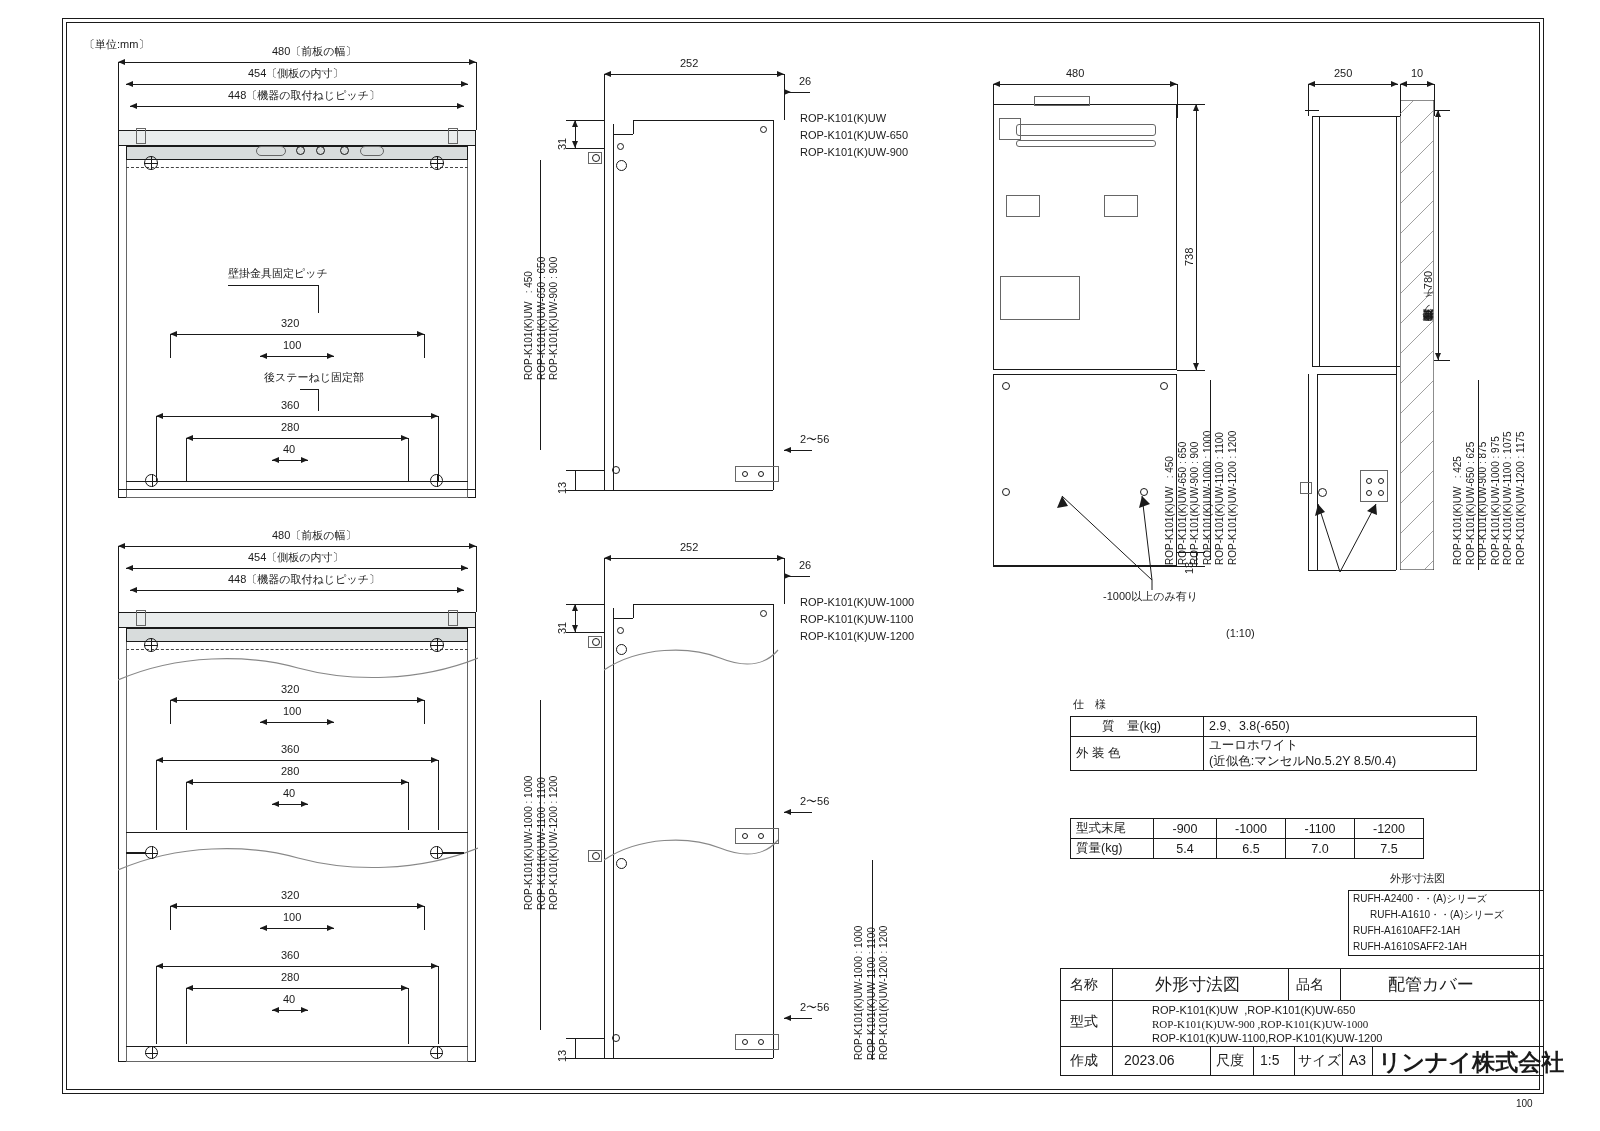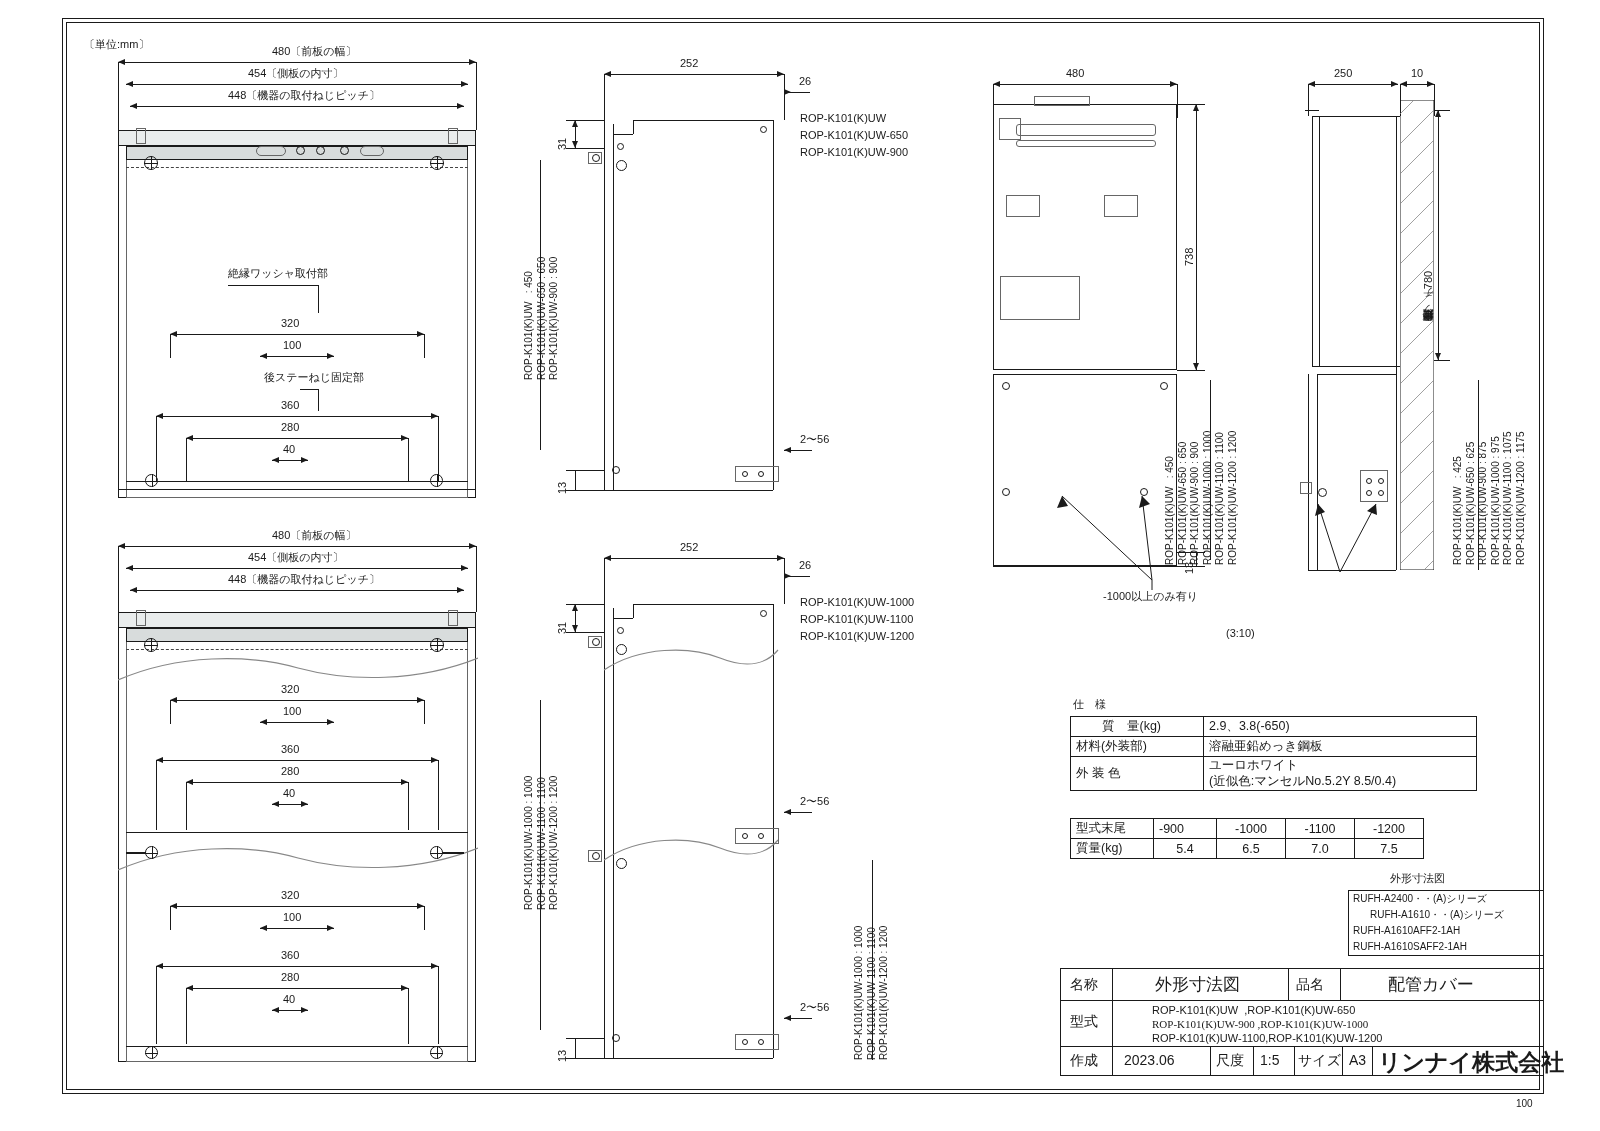--- a/index.html
+++ b/index.html
@@ -80,21 +80,21 @@
     <div class="cross" style="left:144px;top:156px;width:14px;height:14px;"></div>
     <div class="circ" style="left:144px;top:156px;width:14px;height:14px;"></div>
     <div class="cross" style="left:430px;top:156px;width:14px;height:14px;"></div>
     <div class="circ" style="left:430px;top:156px;width:14px;height:14px;"></div>
     <div class="circ" style="left:296px;top:146px;width:9px;height:9px;"></div>
     <div class="circ" style="left:316px;top:146px;width:9px;height:9px;"></div>
     <div class="circ" style="left:340px;top:146px;width:9px;height:9px;"></div>
     <div class="boxl" style="left:256px;top:146px;width:30px;height:10px;border-radius:5px;"></div>
     <div class="boxl" style="left:360px;top:146px;width:24px;height:10px;border-radius:5px;"></div>
 
-    <div class="t sm" style="left:228px;top:267px;">絶縁ワッシャ取付部</div>
+    <div class="t sm" style="left:228px;top:267px;">壁掛金具固定ピッチ</div>
     <div class="ln h" style="left:228px;top:285px;width:90px;"></div>
     <div class="ln v" style="left:318px;top:285px;height:28px;"></div>
 
     <div class="t sm" style="left:264px;top:371px;">後ステーねじ固定部</div>
     <div class="ln h" style="left:300px;top:389px;width:18px;"></div>
     <div class="ln v" style="left:318px;top:389px;height:22px;"></div>
 
     <div class="ln h" style="left:170px;top:334px;width:254px;"></div>
     <div class="arrL" style="left:170px;top:331px;"></div>
     <div class="arrR" style="left:417px;top:331px;"></div>
@@ -417,21 +417,21 @@
 ROP-K101(K)UW-1200 : 1200</div>
 
     <svg style="position:absolute;left:1020px;top:480px;width:140px;height:110px;">
       <path d="M132,100 L42,16" stroke="#1a1a1a" stroke-width="1" fill="none"></path>
       <path d="M42,16 l6,10 l-11,2 z" fill="#1a1a1a"></path>
       <path d="M132,100 L122,16" stroke="#1a1a1a" stroke-width="1" fill="none"></path>
       <path d="M122,16 l8,8 l-11,4 z" fill="#1a1a1a"></path>
       <path d="M132,100 L132,112" stroke="#1a1a1a" stroke-width="1" fill="none"></path>
     </svg>
     <div class="t sm" style="left:1103px;top:590px;">-1000以上のみ有り</div>
-    <div class="t sm" style="left:1226px;top:627px;">(3:10)</div>
+    <div class="t sm" style="left:1226px;top:627px;">(1:10)</div>
   </div>
 
   <div>
     <div class="ln h" style="left:1308px;top:84px;width:90px;"></div>
     <div class="arrL" style="left:1308px;top:81px;"></div>
     <div class="arrR" style="left:1391px;top:81px;"></div>
     <div class="t sm" style="left:1334px;top:67px;">250</div>
     <div class="ln h" style="left:1400px;top:84px;width:34px;"></div>
     <div class="arrL" style="left:1400px;top:81px;"></div>
     <div class="arrR" style="left:1427px;top:81px;"></div>
@@ -507,37 +507,33 @@
 
   <div>
     <div class="t sm" style="left:1073px;top:698px;">仕　様</div>
     <table class="spec" style="left:1070px;top:716px;">
       <tbody>
           <tr>
         <td style="width:96px;padding-left:31px;">質　量(kg)</td>
         <td style="width:262px;">2.9、3.8(-650)</td>
       </tr>
       <tr>
-        <td>材料(外装部)</td>
-        <td>溶融亜鉛めっき鋼板</td>
-      </tr>
-      <tr>
         <td>外 装 色</td>
         <td style="line-height:1.25;">ユーロホワイト
 (近似色:マンセルNo.5.2Y 8.5/0.4)</td>
       </tr>
     </tbody>
       </table>
   </div>
 
   <table class="spec" style="left:1070px;top:818px;">
     <tbody>
         <tr>
       <td style="width:72px;">型式末尾</td>
-      <td style="width:52px;">-900</td>
+      <td style="width:52px;text-align:center;">-900</td>
       <td style="width:58px;text-align:center;">-1000</td>
       <td style="width:58px;text-align:center;">-1100</td>
       <td style="width:58px;text-align:center;">-1200</td>
     </tr>
     <tr>
       <td>質量(kg)</td>
       <td style="text-align:center;">5.4</td>
       <td style="text-align:center;">6.5</td>
       <td style="text-align:center;">7.0</td>
       <td style="text-align:center;">7.5</td>

